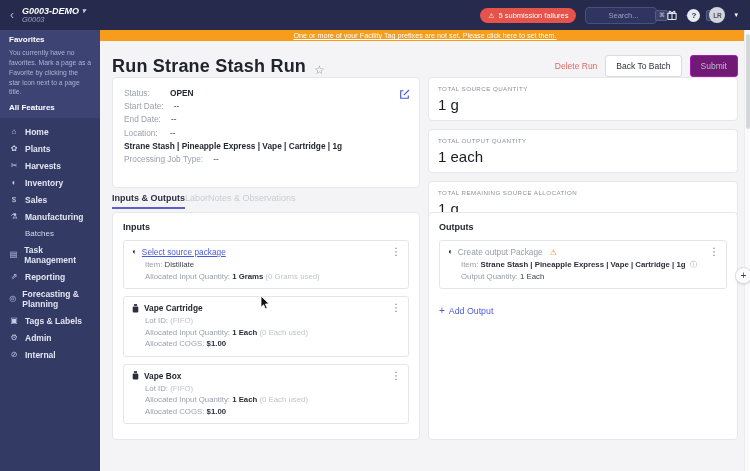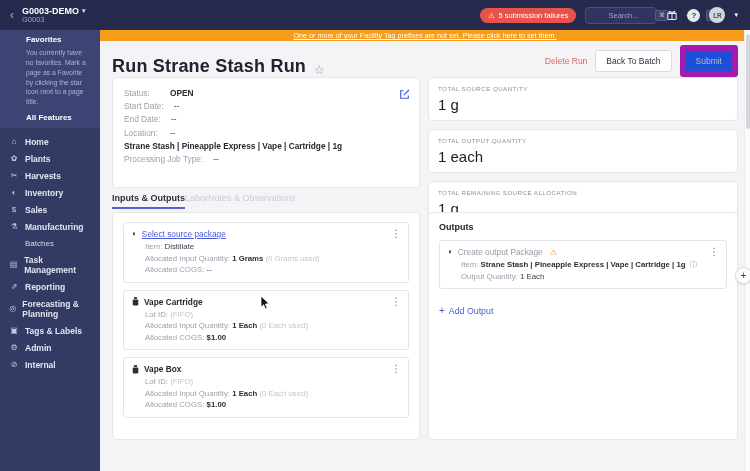--- a/index.html
+++ b/index.html
@@ -4,21 +4,21 @@
 <style>
   * { margin:0; padding:0; box-sizing:border-box; }
   html,body { width:750px; height:471px; overflow:hidden; }
   body { font-family:"Liberation Sans", sans-serif; background:#f4f4f6; position:relative; }
 
   
   .topbar { position:absolute; left:0; top:0; width:750px; height:30px; background:#262b4d;
             display:flex; align-items:center; color:#fff; z-index:5; }
   .tb-left { display:flex; align-items:center; gap:8px; padding-left:10px; width:100px; }
   .tb-collapse { color:#aab0cf; font-size:12px; cursor:pointer; line-height:1; }
-  .org-block { line-height:1.15; }
+  .org-block { line-height:1.15;font-style:italic; }
   .org-name { font-size:9px; font-weight:bold; display:flex; align-items:center; gap:3px; }
   .org-caret { font-size:7px; color:#c6cbe4; }
   .org-sub { font-size:7.5px; color:#9aa1c6; }
   .tb-right { margin-left:auto; display:flex; align-items:center; gap:9px; padding-right:12px; }
   .badge { background:#e5534b; color:#fff; border-radius:9px; height:15px; display:flex;
            align-items:center; gap:4px; padding:0 8px; font-size:7.5px; cursor:pointer; white-space:nowrap; }
   .badge .w-tri { font-size:7px; line-height:1; }
   .searchbox { background:#2f3560; border:1px solid #4a5178; border-radius:4px; height:17px;
                display:flex; align-items:center; gap:17px; padding:0 5px; width:72px; }
   .searchbox input { background:transparent; border:none; outline:none; color:#9aa1c6;
@@ -29,21 +29,21 @@
   .key-plus { color:#8e96b8; font-size:6px; }
   .tb-icon { color:#e8eaf1; display:flex; align-items:center; cursor:pointer; }
   .help-circle { width:13px; height:13px; border-radius:50%; background:#e8eaf1; color:#2b3156;
                  font-size:8px; font-weight:bold; display:flex; align-items:center; justify-content:center; cursor:pointer; }
   .avatar { width:16px; height:16px; border-radius:50%; background:#d3d5dd; color:#4a4f5c;
             font-size:6.5px; font-weight:bold; display:flex; align-items:center; justify-content:center; cursor:pointer; }
   .avatar-caret { color:#fff; font-size:7px; cursor:pointer; }
 
   
   .sidebar { position:absolute; left:0; top:30px; width:100px; bottom:0; background:#333a63; color:#e2e5f2; z-index:4; }
-  .fav-panel { background:#3d4372; padding:5px 9px 6px 26px; }
+  .fav-panel { background:#3d4372; padding:5px 9px 6px 9px; }
   .fav-title { font-size:8px; font-weight:bold; color:#fff; margin-bottom:4px; }
   .fav-note { font-size:6.8px; color:#aeb4d4; line-height:1.45; margin-bottom:6px; }
   .all-features { font-size:8px; font-weight:bold; color:#fff; }
   .nav { padding-top:5px; }
   .nav-item { display:flex; align-items:center; gap:6px; padding:3.5px 9px; font-size:8.5px;
               font-weight:bold; cursor:pointer; }
   .nav-icon { width:10px; font-size:8px; text-align:center; color:#c6cbe4; font-weight:normal; }
   .nav-sub { padding-left:25px; font-weight:normal; font-size:8px; color:#d4d8ea; }
 
   
@@ -55,21 +55,21 @@
   .main { position:absolute; left:100px; top:41px; right:0; bottom:0; background:#f4f4f6; }
 
   .page-header { position:absolute; left:12px; top:10px; right:12px; height:26px;
                  display:flex; align-items:flex-end; }
   .page-title { font-size:18px; font-weight:bold; color:#20242e; letter-spacing:.2px; }
   .title-star { color:#8b93a7; font-size:12px; margin-left:8px; cursor:pointer; }
   .header-actions { margin-left:auto; display:flex; align-items:center; gap:8px; }
   .delete-link { color:#dd6860; font-size:8.5px; cursor:pointer; }
   .btn { font-size:8.5px; border-radius:3px; padding:5px 10px; cursor:pointer; font-family:"Liberation Sans",sans-serif; }
   .btn-secondary { background:#fff; border:1px solid #d9dbe0; color:#2d313c; }
-  .btn-disabled { background:#1d4ed8; border:6px solid #a21caf; color:#b9bdc7; cursor:default; }
+  .btn-disabled { background:#701a75; border:1px solid #a21caf; color:#b9bdc7; cursor:default; }
 
   .card { background:#fff; border:1px solid #e6e7eb; border-radius:4px; }
 
   .details-card { position:absolute; left:12px; top:36px; width:308px; height:111px; padding:9px 11px; }
   .detail-row { display:flex; font-size:8.3px; line-height:13.2px; }
   .detail-label { color:#9aa0ab; min-width:46px; padding-right:10px; white-space:nowrap; }
   .detail-value { color:#3a3f4a; }
   .dv-bold { font-weight:bold; color:#24282f; }
   .edit-icon { position:absolute; top:8px; right:9px; cursor:pointer; }
 
@@ -290,40 +290,37 @@
     </div>
   </div>
 
   <div class="tabs">
     <span class="tab tab-active">Inputs &amp; Outputs</span>
     <span class="tab">Labor</span>
     <span class="tab">Notes &amp; Observations</span>
   </div>
 
   <div class="card panel inputs-panel">
+    <div class="panel-title">Inputs</div>
 
     <div class="item-card">
       <span class="kebab">⋮</span>
       <div class="item-title-row">
         <span class="pkg-glyph">◐</span>
         <span class="item-link">Select source package</span>
       </div>
       <div class="item-rows">
         <div class="item-row">
           <span class="lab">Item:</span>
           <span class="val">Distillate</span>
         </div>
         <div class="item-row">
           <span class="lab">Allocated Input Quantity:</span>
           <span class="val-b">1 Grams</span>
           <span class="muted">(0 Grams used)</span>
-        </div>
-        <div class="item-row">
-          <span class="lab">Allocated COGS:</span>
-          <span class="val">--</span>
         </div>
       </div>
     </div>
 
     <div class="item-card">
       <span class="kebab">⋮</span>
       <div class="item-title-row">
         <span style="line-height:1;display:flex;">
           <svg width="7" height="9" viewBox="0 0 8 10" fill="#2b2f38">
               <rect x="2.2" y="0" width="3.6" height="2"></rect>

